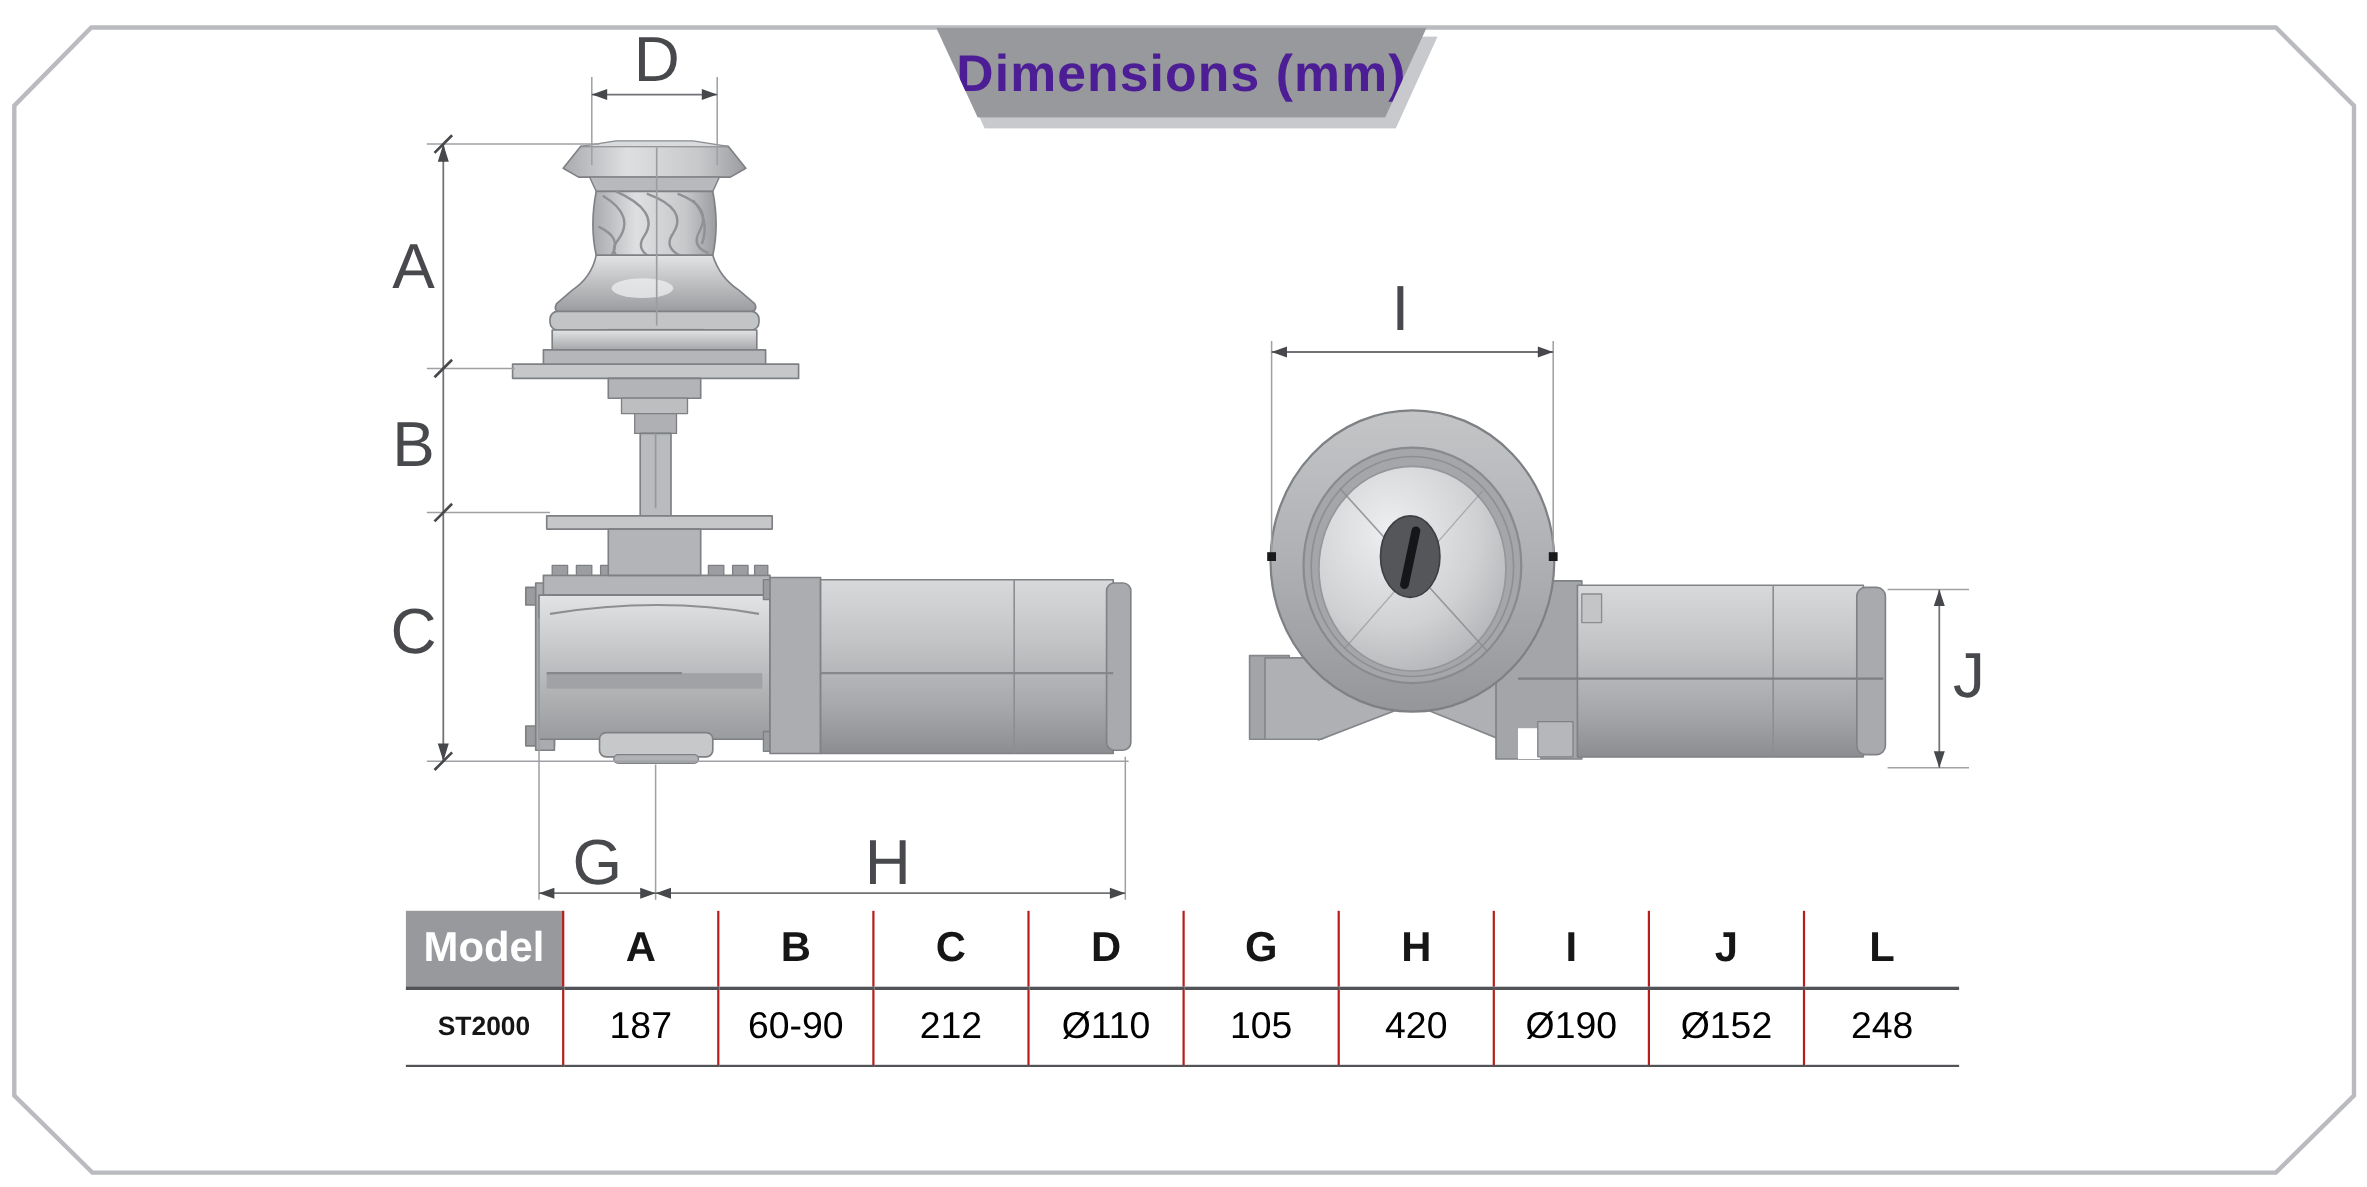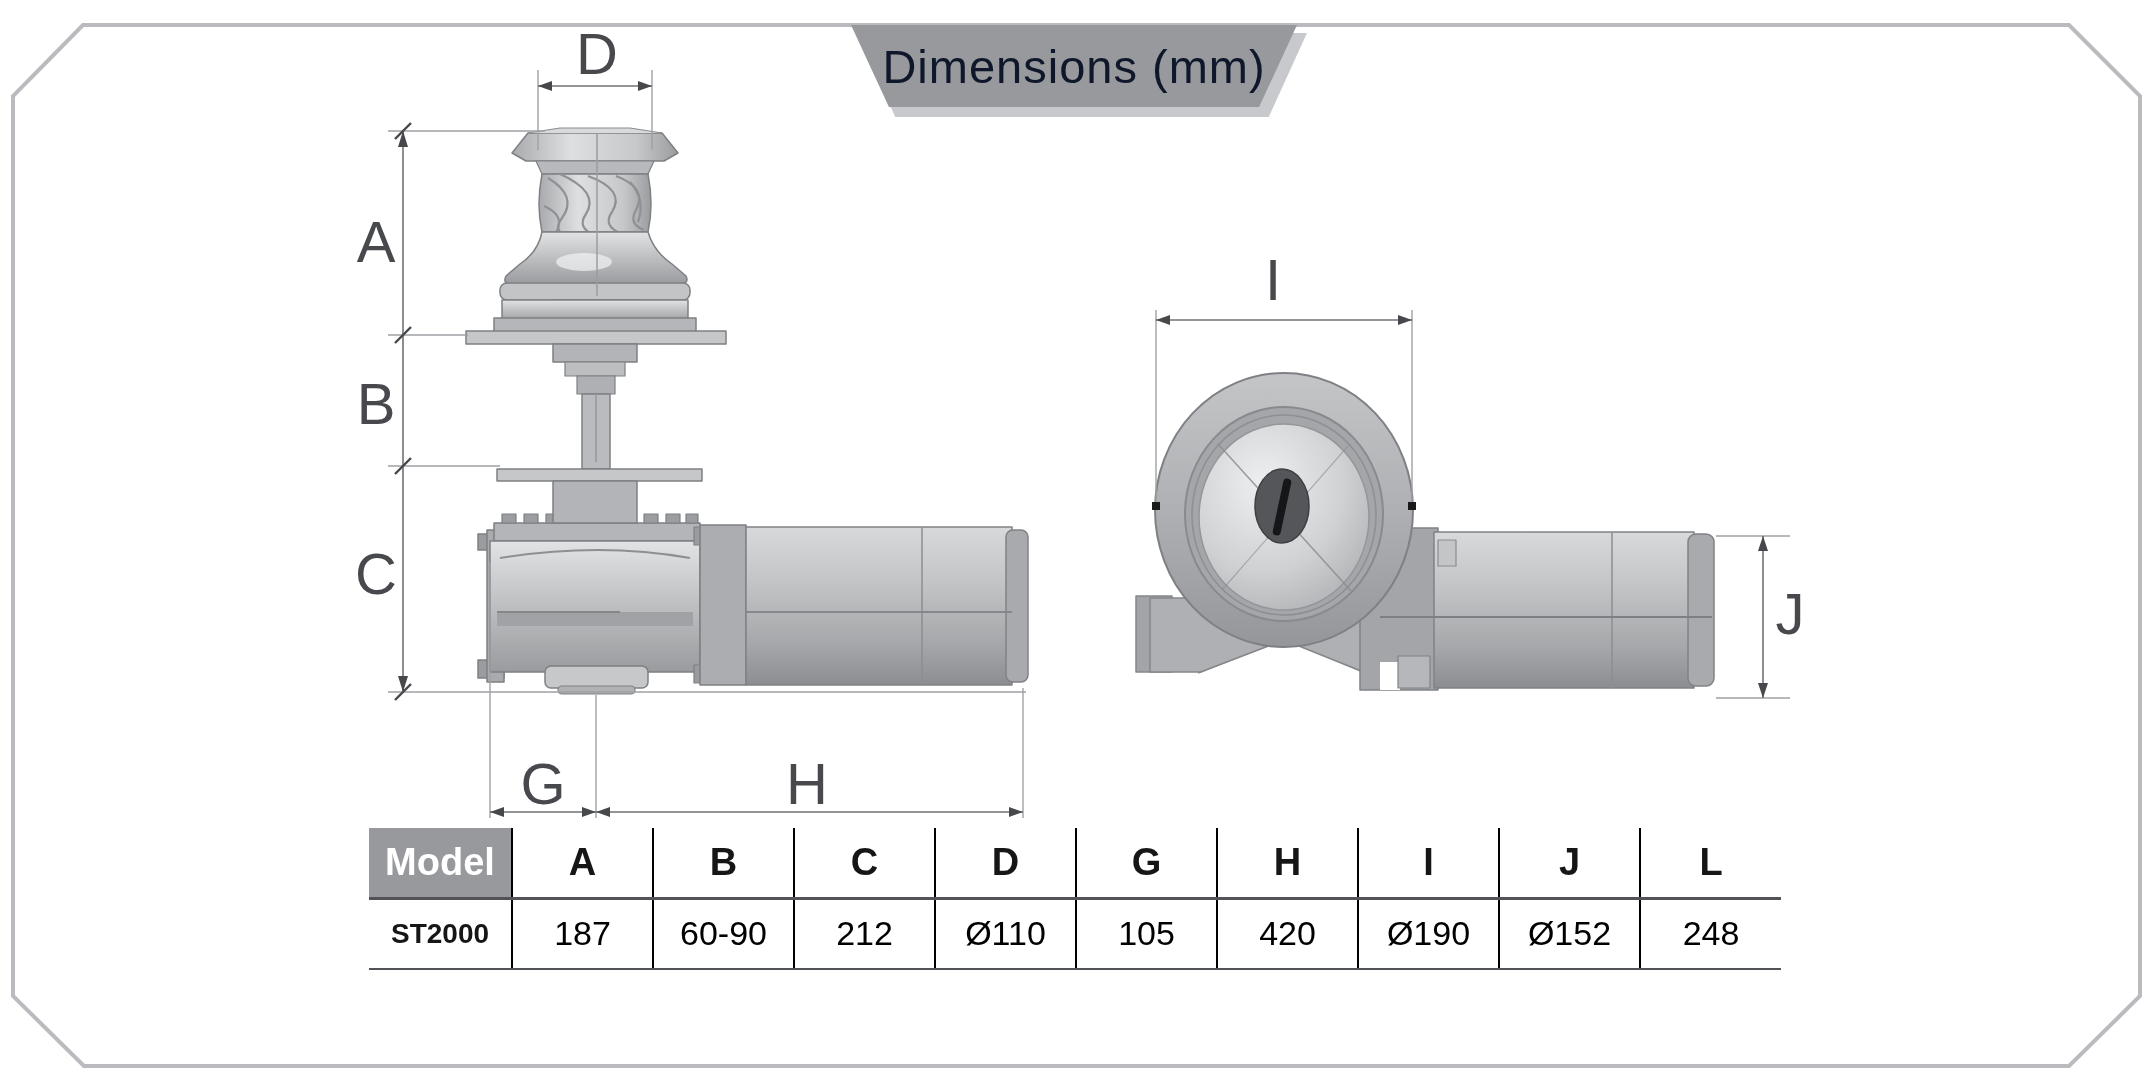--- a/index.html
+++ b/index.html
@@ -6,39 +6,39 @@
   body{width:2152px;height:1079px;position:relative;overflow:hidden;
        font-family:"Liberation Sans", sans-serif;}
 
   
   .banner-wrap{position:absolute;left:851px;top:25px;width:456px;height:92px;}
   .banner-shadow{position:absolute;left:6px;top:8px;width:450px;height:84px;
        background:#c7c9cc;clip-path:polygon(0 0,100% 0,91.5% 100%,8.5% 100%);}
   .banner{position:absolute;left:0;top:0;width:446px;height:82px;background:#97999c;
        clip-path:polygon(0 0,100% 0,91.5% 100%,8.5% 100%);
        display:flex;align-items:center;justify-content:center;}
-  .banner span{color:#0f172a;font-size:47px;font-weight:normal;letter-spacing:1px;}
+  .banner span{color:#4c1d95;font-size:47px;font-weight:bold;letter-spacing:1px;}
 
   
   svg.drawing{position:absolute;left:0;top:0;}
   .dimlabel{font-family:"Liberation Sans",sans-serif;font-size:58px;fill:#48494c;}
 
   
   table.dims{position:absolute;left:369px;top:828px;border-collapse:collapse;
        table-layout:fixed;font-family:"Liberation Sans",sans-serif;}
   table.dims col.c-model{width:143px;}
   table.dims col.c-val{width:141px;}
   table.dims th,table.dims td{text-align:center;vertical-align:middle;padding:0;}
   table.dims tr.hdr{height:70px;}
   table.dims tr.r1,table.dims tr.r2{height:71px;}
   td.model-hd{background:#97999c;color:#ffffff;font-weight:bold;font-size:38px;}
   th.colhd{color:#161616;font-weight:bold;font-size:38px;background:#ffffff;}
-  td.modelcell{font-weight:bold;font-size:28px;color:#161616;}
+  td.modelcell{font-weight:bold;font-size:24px;color:#161616;}
   td.valcell{font-size:34px;color:#000000;}
-  .bR{border-right:2px solid #000000;}
+  .bR{border-right:2px solid #b91c1c;}
   tr.hdr th,tr.hdr td{border-bottom:3px solid #515356;}
   tr.r1 td{border-bottom:2px solid #515356;}
 </style>
 </head>
 <body>
 
 <svg class="drawing" width="2152" height="1079" viewBox="0 0 2152 1079">
   <defs>
     <linearGradient id="gMetalV" x1="0" y1="0" x2="0" y2="1">
       <stop offset="0" stop-color="#e2e3e5"></stop>

